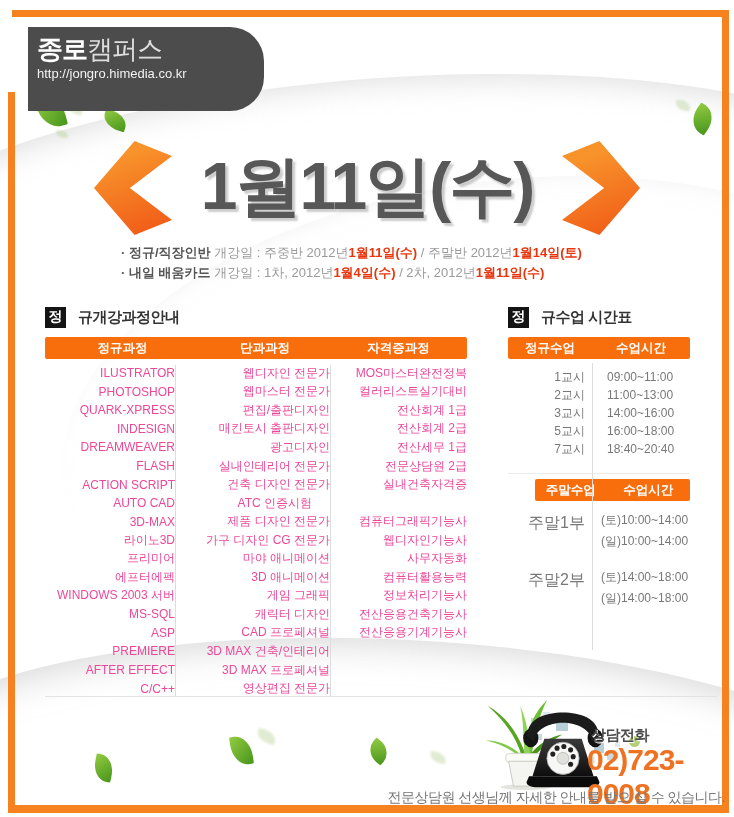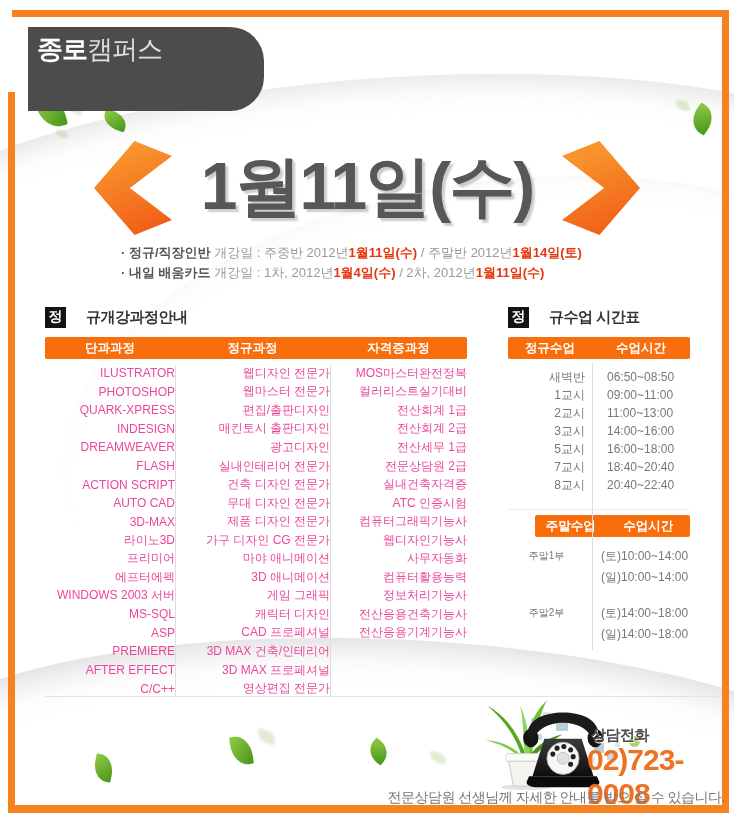--- a/index.html
+++ b/index.html
@@ -39,21 +39,21 @@
   .nav-arrow.right{left:562px;clip-path:polygon(100% 50%,48% 0%,0% 16%,54% 50%,0% 84%,48% 100%);}
   
   .notices{position:absolute;left:121px;top:243px;z-index:2;font-size:13px;line-height:19.5px;
     color:#9A9A9A;white-space:nowrap;}
   .notice-label{font-weight:bold;color:#555;}
   .notice-red{color:var(--red,#E8350C);font-weight:bold;}
   
   .section-head{display:flex;align-items:center;height:22px;margin-bottom:9px;}
   .badge{width:21px;height:21px;background:#141414;color:#fff;font-weight:bold;font-size:14px;
     display:flex;align-items:center;justify-content:center;}
-  .section-title{font-size:15px;font-weight:bold;color:#333;margin-left:20px;letter-spacing:-0.5px;}
+  .section-title{font-size:15px;font-weight:bold;color:#333;margin-left:12px;letter-spacing:-0.5px;}
   
   .courses-section{position:absolute;left:45px;top:306px;width:422px;z-index:2;}
   .table-head{display:flex;height:22px;background:var(--bar-orange,#F86E0D);border-radius:2px;}
   .th{color:#fff;font-size:12.5px;font-weight:bold;line-height:22px;text-align:center;}
   .th.c0{width:130px;}.th.c1{width:155px;}.th.c2{width:137px;}
   .course-body{position:relative;margin-top:5px;}
   .course-row{display:flex;height:18.55px;align-items:center;}
   .cc{font-size:12px;color:#ec4899;padding-left:11px;box-sizing:border-box;white-space:nowrap;overflow:hidden;text-align:right;}
   .cc.c0{width:130px;}.cc.c1{width:155px;}.cc.c2{width:137px;}
   .vdiv{position:absolute;top:1px;bottom:1px;width:1px;background:#DDD;}
@@ -64,21 +64,21 @@
   .th.s0{width:84px;}.th.s1{width:98px;}
   .sched-body{margin-top:9px;}
   .srow{display:flex;height:18px;align-items:center;}
   .slabel{width:77px;text-align:right;font-size:12px;color:#787878;}
   .stime{padding-left:22px;font-size:12px;color:#787878;}
   .sched-vdiv{position:absolute;left:84px;top:57px;height:287px;width:1px;background:#DDD;}
   .weekend-sep{height:1px;background:#ECECEC;margin:15px 0 0 0;}
   .weekend-head{margin-top:5px;margin-left:27px;}
   .weekend-body{margin-top:9px;}
   .wrow{display:flex;margin-bottom:15px;}
-  .wlabel{width:77px;text-align:center;font-size:10px;color:#787878;padding-top:3px;}
+  .wlabel{width:77px;text-align:right;font-size:16px;color:#787878;padding-top:3px;}
   .wtimes{padding-left:16px;}
   .wline{font-size:12px;color:#787878;line-height:21px;}
   
   .px{position:absolute;z-index:2;}
   .plant-svg{position:absolute;left:483px;top:698px;width:82px;height:92px;z-index:3;}
   .phone-svg{position:absolute;left:520px;top:710px;width:86px;height:78px;z-index:4;}
   .contact-label{position:absolute;left:591px;top:726px;font-size:15px;font-weight:bold;
     color:#4B4B4B;z-index:5;text-shadow:1px 1px 0 #fff;letter-spacing:-0.5px;}
   .green-dot{position:absolute;left:629px;top:736px;width:11px;height:11px;border-radius:50%;
     background:#A4C75F;opacity:.85;z-index:4;}
@@ -98,20 +98,21 @@
 <div class="swoosh swoosh-c"></div>
 <div class="swoosh swoosh-b"></div>
 
 <div class="frame frame-top"></div>
 <div class="frame frame-right"></div>
 <div class="frame frame-bottom"></div>
 <div class="frame frame-left"></div>
 
 <div class="header-pill">
   <div class="campus-line"><span class="campus-bold">종로</span><span class="campus-light">캠퍼스</span></div>
+  <div class="campus-url">http://jongro.himedia.co.kr</div>
 </div>
 
 <div class="leaf" style="left:38px;top:94px;width:26px;height:34px;transform:rotate(-15deg);"></div>
 <div class="leaf ghost" style="left:64px;top:98px;width:20px;height:15px;transform:rotate(20deg);"></div>
 <div class="leaf" style="left:103px;top:112px;width:24px;height:17px;transform:rotate(18deg);"></div>
 <div class="leaf ghost" style="left:56px;top:130px;width:12px;height:8px;"></div>
 <div class="leaf ghost" style="left:676px;top:100px;width:14px;height:11px;"></div>
 <div class="leaf" style="left:692px;top:106px;width:21px;height:26px;transform:rotate(35deg);"></div>
 <div class="leaf" style="left:94px;top:755px;width:19px;height:26px;transform:rotate(12deg);"></div>
 <div class="leaf" style="left:231px;top:736px;width:21px;height:29px;transform:rotate(-8deg);"></div>
@@ -127,22 +128,22 @@
   <div><span class="notice-label">· 정규/직장인반</span><span> 개강일 : 주중반 2012년</span><span class="notice-red">1월11일(수)</span><span> / 주말반 2012년</span><span class="notice-red">1월14일(토)</span></div>
   <div><span class="notice-label">· 내일 배움카드</span><span> 개강일 : 1차, 2012년</span><span class="notice-red">1월4일(수)</span><span> / 2차, 2012년</span><span class="notice-red">1월11일(수)</span></div>
 </div>
 
 <div class="courses-section">
   <div class="section-head">
     <span class="badge">정</span>
     <span class="section-title">규개강과정안내</span>
   </div>
   <div class="table-head">
+    <div class="th c1">정규과정</div>
     <div class="th c0">단과과정</div>
-    <div class="th c1">정규과정</div>
     <div class="th c2">자격증과정</div>
   </div>
   <div class="course-body">
     <div class="vdiv d1"></div>
     <div class="vdiv d2"></div>
   <div class="course-row">
         <div class="cc c0">ILUSTRATOR</div>
         <div class="cc c1">웹디자인 전문가</div>
         <div class="cc c2">MOS마스터완전정복</div>
       </div>
@@ -171,21 +172,20 @@
         <div class="cc c1">실내인테리어 전문가</div>
         <div class="cc c2">전문상담원 2급</div>
       </div>
       <div class="course-row">
         <div class="cc c0">ACTION SCRIPT</div>
         <div class="cc c1">건축 디자인 전문가</div>
         <div class="cc c2">실내건축자격증</div>
       </div>
       <div class="course-row">
         <div class="cc c0">AUTO CAD</div>
-        <div class="cc c1">무대 디자인 전문가</div>
         <div class="cc c2">ATC 인증시험</div>
       </div>
       <div class="course-row">
         <div class="cc c0">3D-MAX</div>
         <div class="cc c1">제품 디자인 전문가</div>
         <div class="cc c2">컴퓨터그래픽기능사</div>
       </div>
       <div class="course-row">
         <div class="cc c0">라이노3D</div>
         <div class="cc c1">가구 디자인 CG 전문가</div>
@@ -240,46 +240,38 @@
   <div class="section-head">
     <span class="badge">정</span>
     <span class="section-title">규수업 시간표</span>
   </div>
   <div class="table-head">
     <div class="th s0">정규수업</div>
     <div class="th s1">수업시간</div>
   </div>
   <div class="sched-body">
       <div class="srow">
-        <div class="slabel">새벽반</div>
-        <div class="stime">06:50~08:50</div>
-      </div>
-      <div class="srow">
         <div class="slabel">1교시</div>
         <div class="stime">09:00~11:00</div>
       </div>
       <div class="srow">
         <div class="slabel">2교시</div>
         <div class="stime">11:00~13:00</div>
       </div>
       <div class="srow">
         <div class="slabel">3교시</div>
         <div class="stime">14:00~16:00</div>
       </div>
       <div class="srow">
         <div class="slabel">5교시</div>
         <div class="stime">16:00~18:00</div>
       </div>
       <div class="srow">
         <div class="slabel">7교시</div>
         <div class="stime">18:40~20:40</div>
-      </div>
-      <div class="srow">
-        <div class="slabel">8교시</div>
-        <div class="stime">20:40~22:40</div>
       </div>
     </div>
   <div class="weekend-sep"></div>
   <div class="table-head weekend-head">
     <div class="th s0">주말수업</div>
     <div class="th s1">수업시간</div>
   </div>
   <div class="weekend-body">
       <div class="wrow">
         <div class="wlabel">주말1부</div>

